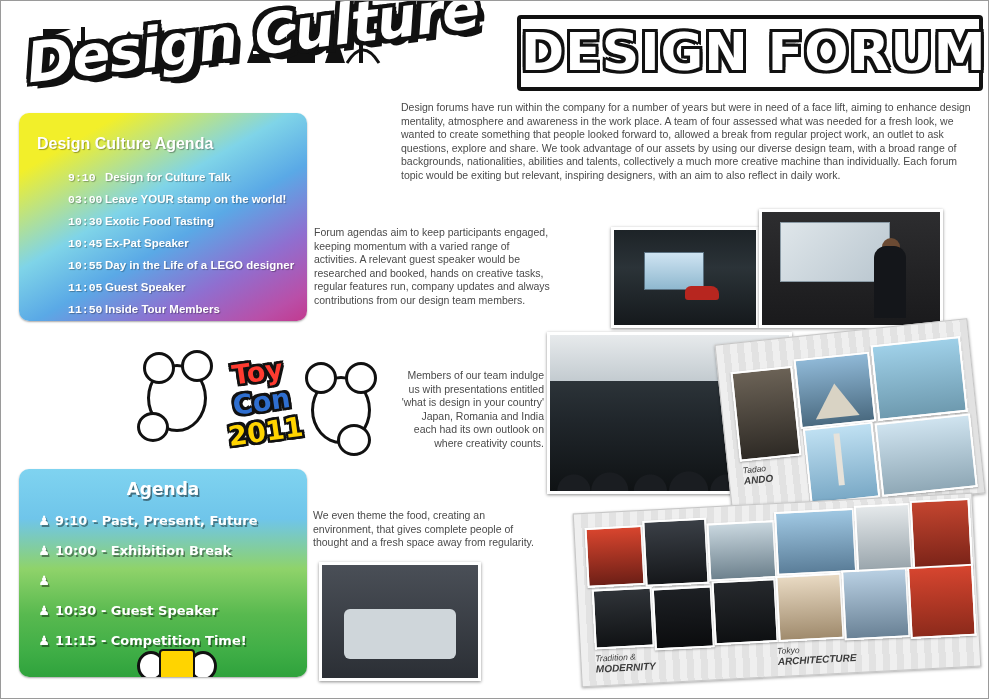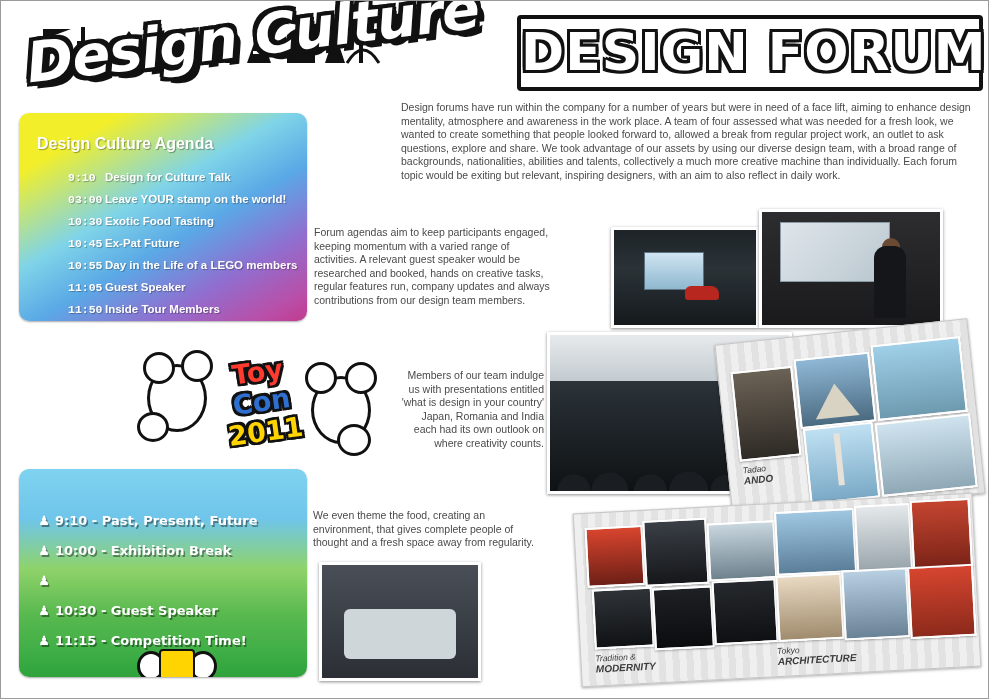--- a/index.html
+++ b/index.html
@@ -410,25 +410,25 @@
     <div class="dc-row" style="top:80px">
       <span class="dc-time">03:00</span>
       <span class="dc-label">Leave YOUR stamp on the world!</span>
     </div>
     <div class="dc-row" style="top:102px">
       <span class="dc-time">10:30</span>
       <span class="dc-label">Exotic Food Tasting</span>
     </div>
     <div class="dc-row" style="top:124px">
       <span class="dc-time">10:45</span>
-      <span class="dc-label">Ex-Pat Future</span>
+      <span class="dc-label">Ex-Pat Speaker</span>
     </div>
     <div class="dc-row" style="top:146px">
       <span class="dc-time">10:55</span>
-      <span class="dc-label">Day in the Life of a LEGO members</span>
+      <span class="dc-label">Day in the Life of a LEGO designer</span>
     </div>
     <div class="dc-row" style="top:168px">
       <span class="dc-time">11:05</span>
       <span class="dc-label">Guest Speaker</span>
     </div>
     <div class="dc-row" style="top:190px">
       <span class="dc-time">11:50</span>
       <span class="dc-label">Inside Tour Members</span>
     </div>
   </div>
@@ -446,20 +446,21 @@
     <div class="tc-bear" style="left:196px; top:78px; width:28px; height:26px;"></div>
 
     <div id="tc-badge">
       <div class="tc-line" id="tc-l1">Toy</div>
       <div class="tc-line" id="tc-l2">Con</div>
       <div class="tc-line" id="tc-l3">2011</div>
     </div>
   </div>
 
   <div id="tc-agenda">
+    <div id="tc-agenda-title">Agenda</div>
 
     <div class="tc-row" style="top:44px">
       <span class="tc-bullet">♟</span>
       <span>9:10 - Past, Present, Future</span>
     </div>
     <div class="tc-row" style="top:74px">
       <span class="tc-bullet">♟</span>
       <span>10:00 - Exhibition Break</span>
     </div>
     <div class="tc-row" style="top:104px">

